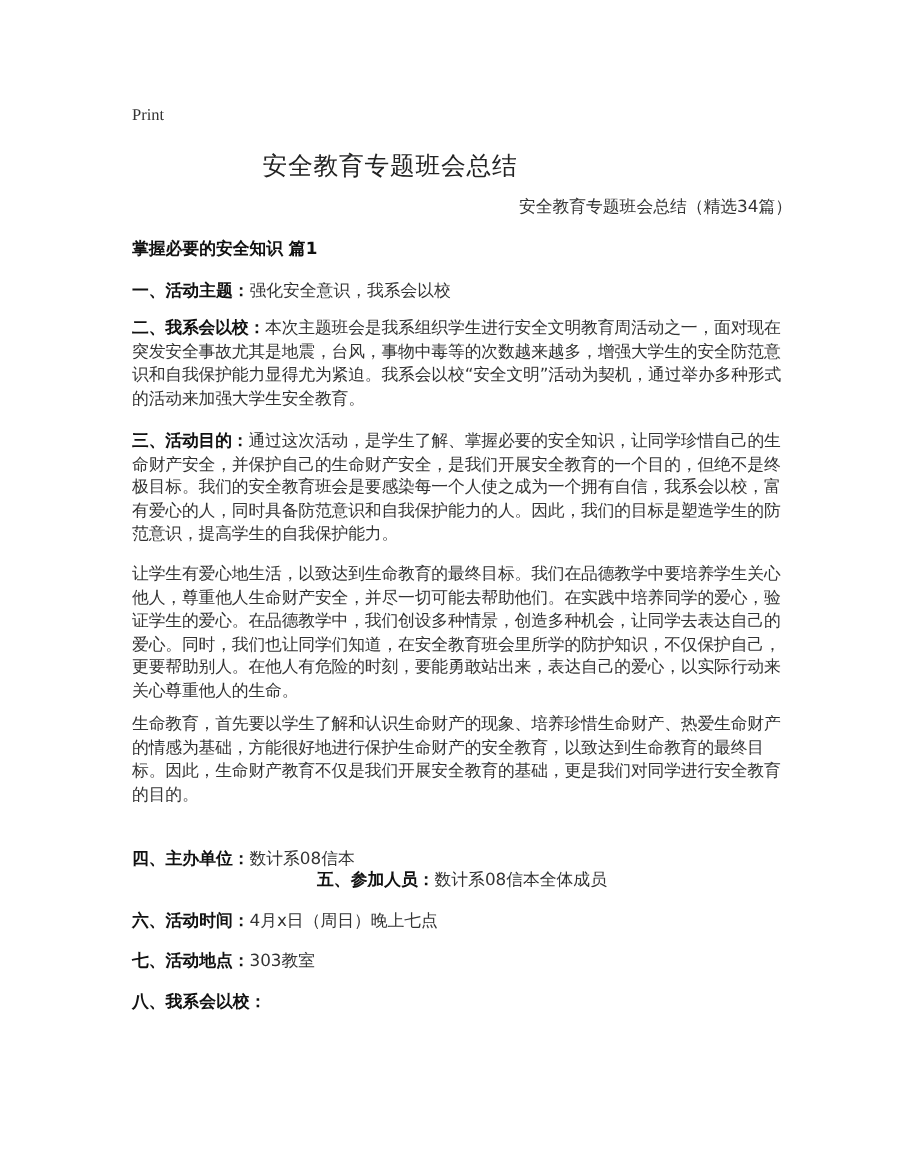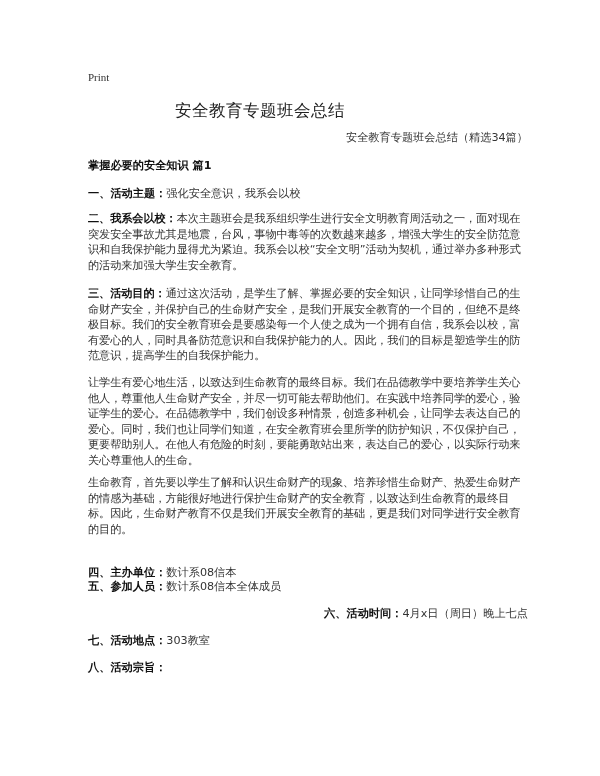--- a/index.html
+++ b/index.html
@@ -36,24 +36,24 @@
   <span class="b">三、活动目的：</span><span>通过这次活动，是学生了解、掌握必要的安全知识，让同学珍惜自己的生命财产安全，并保护自己的生命财产安全，是我们开展安全教育的一个目的，但绝不是终极目标。我们的安全教育班会是要感染每一个人使之成为一个拥有自信，我系会以校，富有爱心的人，同时具备防范意识和自我保护能力的人。因此，我们的目标是塑造学生的防范意识，提高学生的自我保护能力。</span>
 </div>
 
 <div class="p" style="top:375px;">让学生有爱心地生活，以致达到生命教育的最终目标。我们在品德教学中要培养学生关心他人，尊重他人生命财产安全，并尽一切可能去帮助他们。在实践中培养同学的爱心，验证学生的爱心。在品德教学中，我们创设多种情景，创造多种机会，让同学去表达自己的爱心。同时，我们也让同学们知道，在安全教育班会里所学的防护知识，不仅保护自己，更要帮助别人。在他人有危险的时刻，要能勇敢站出来，表达自己的爱心，以实际行动来关心尊重他人的生命。</div>
 
 <div class="p" style="top:475px;">生命教育，首先要以学生了解和认识生命财产的现象、培养珍惜生命财产、热爱生命财产的情感为基础，方能很好地进行保护生命财产的安全教育，以致达到生命教育的最终目标。因此，生命财产教育不仅是我们开展安全教育的基础，更是我们对同学进行安全教育的目的。</div>
 
 <div class="line" style="top:565px;">
   <span class="b">四、主办单位：</span><span>数计系08信本</span>
 </div>
-<div class="line" style="top:579px;">
+<div class="line" style="top:579px;text-align:center;">
   <span class="b">五、参加人员：</span><span>数计系08信本全体成员</span>
 </div>
-<div class="line" style="top:606px;text-align:right;">
+<div class="line" style="top:606px;">
   <span class="b">六、活动时间：</span><span>4月x日（周日）晚上七点</span>
 </div>
 <div class="line" style="top:633px;">
   <span class="b">七、活动地点：</span><span>303教室</span>
 </div>
 <div class="line" style="top:660px;">
-  <span class="b">八、活动宗旨：</span><span></span>
+  <span class="b">八、我系会以校：</span><span></span>
 </div>
 
 </body></html>

